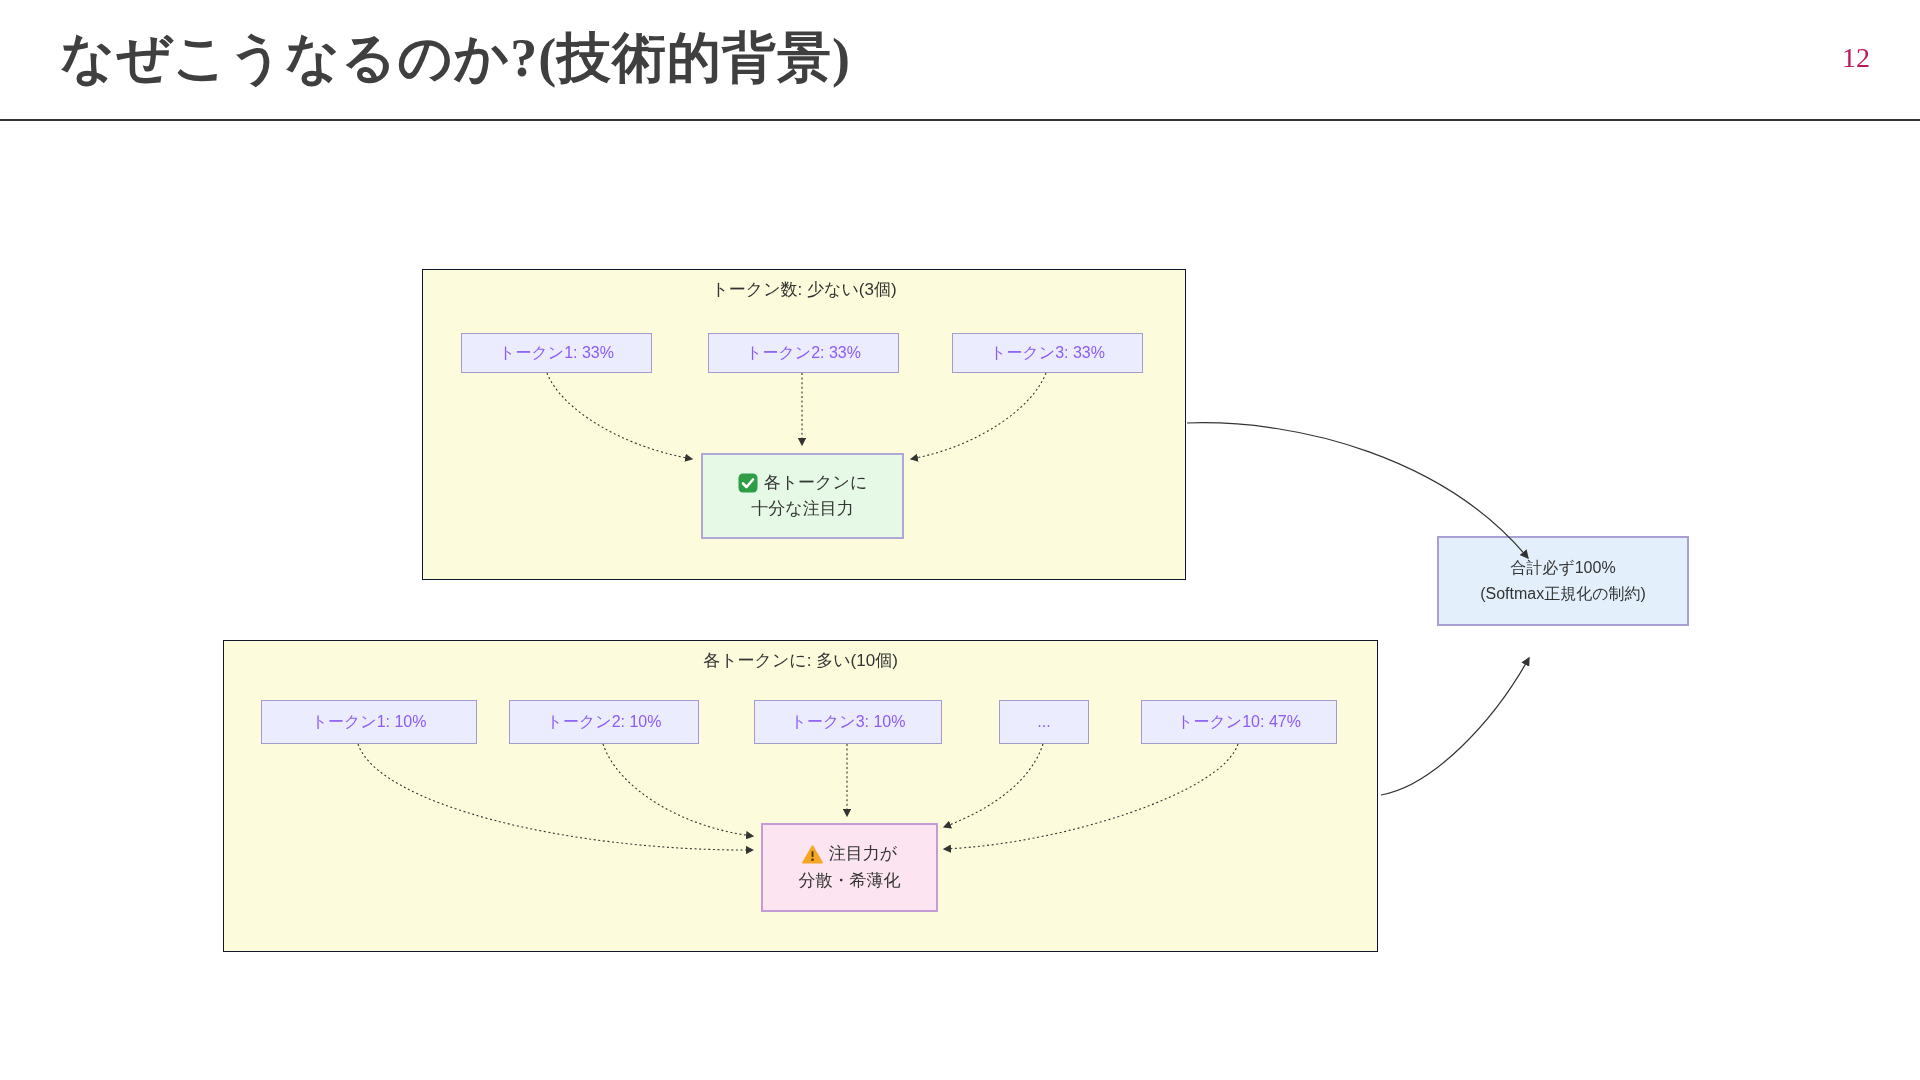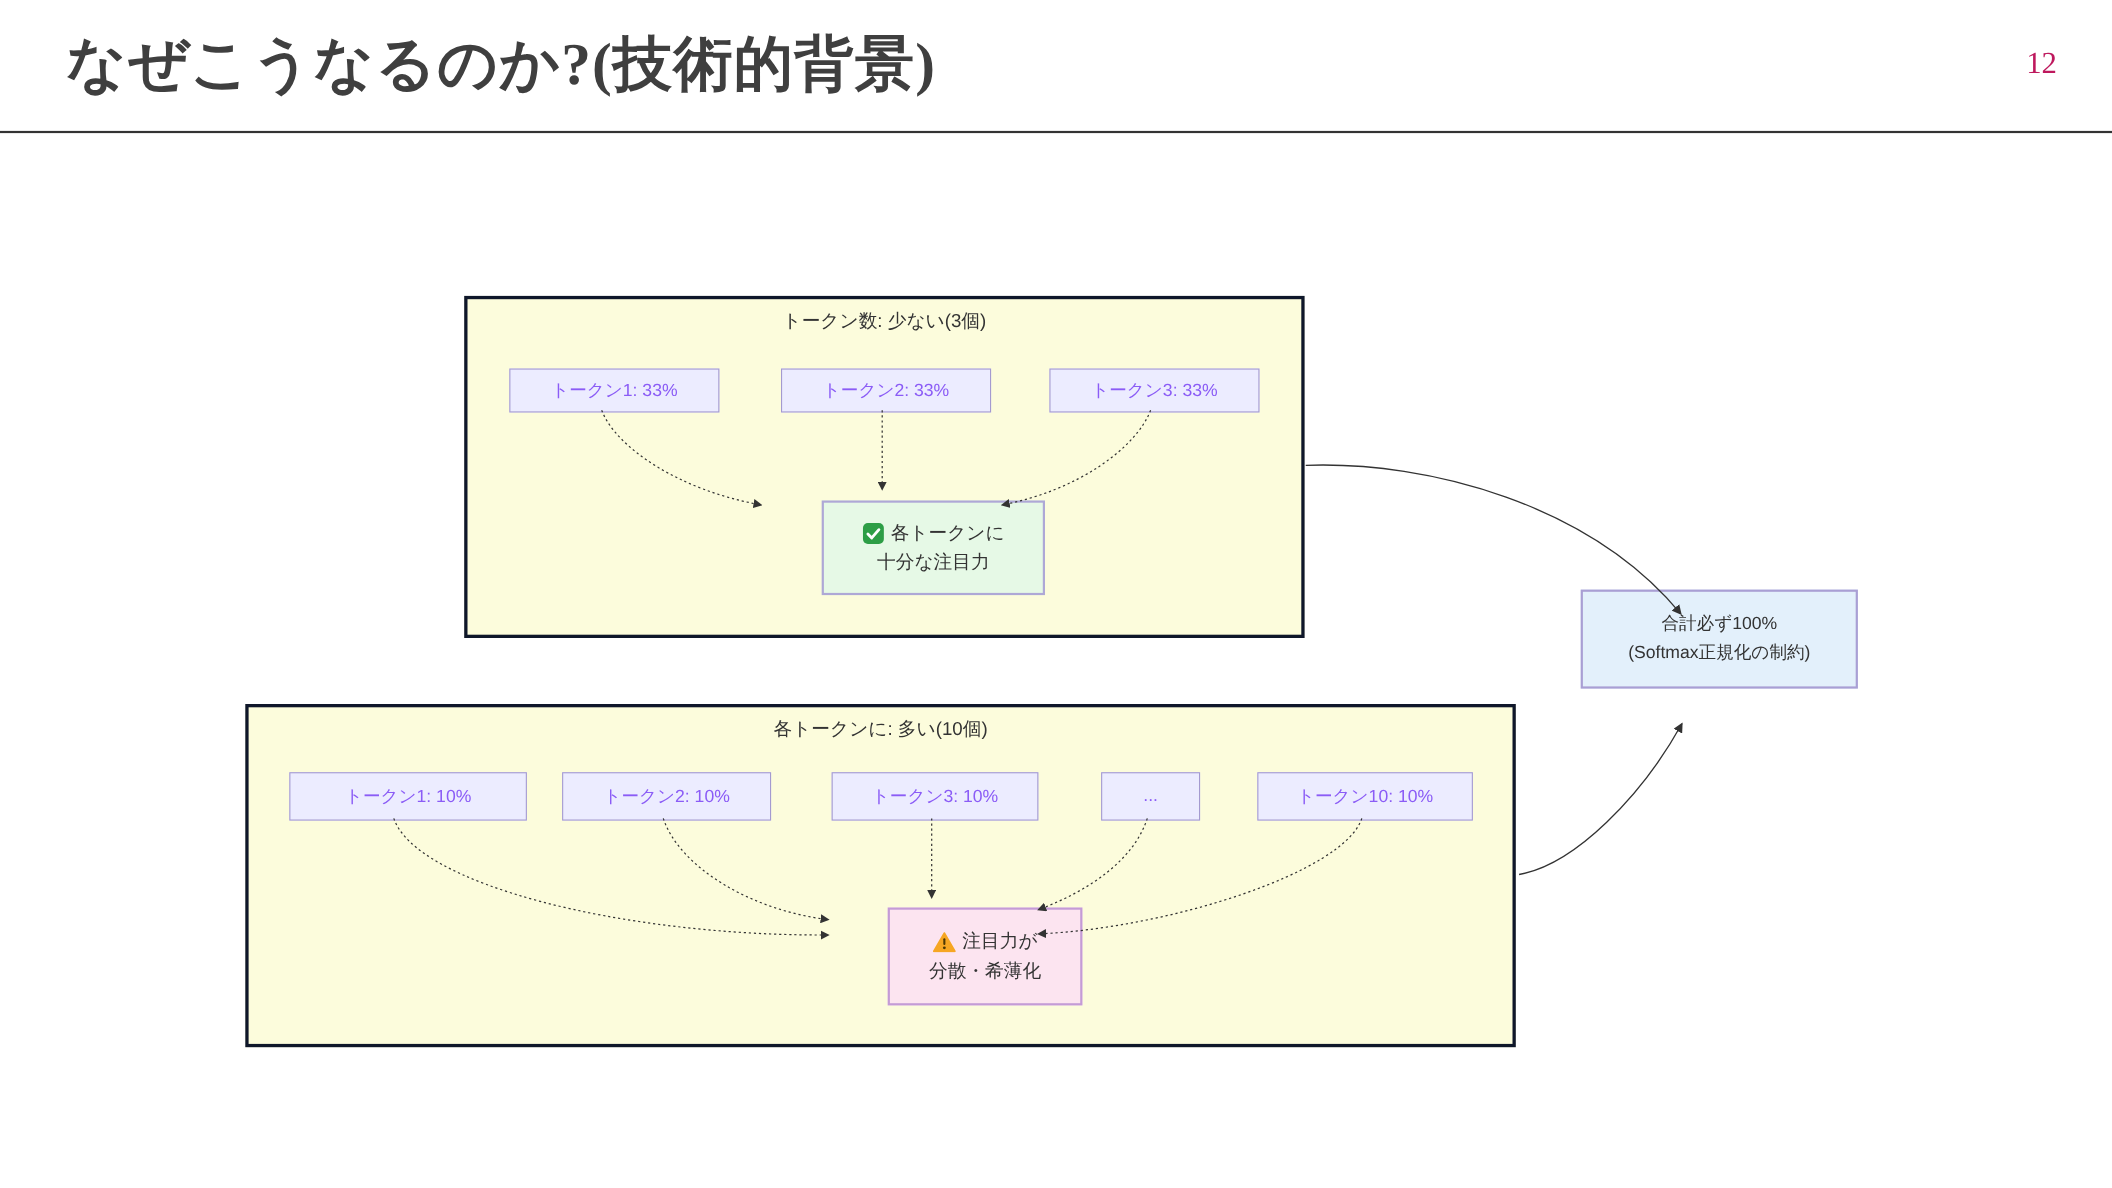--- a/index.html
+++ b/index.html
@@ -35,21 +35,21 @@
     position: absolute;
     right: 50px; top: 42px;
     font-size: 28px;
     color: #be185d;
   }
 
   
   .cluster {
     position: absolute;
     background: #fcfcdc;
-    border: 3px solid #0f172a;
+    border: 1px solid #0f172a;
     box-sizing: border-box;
     z-index: 1;
   }
   .cluster-small { left: 422px; top: 269px; width: 764px; height: 311px; }
   .cluster-large { left: 223px; top: 640px; width: 1155px; height: 312px; }
   .cluster-title {
     position: absolute;
     left: 0; top: 8px;
     width: 100%;
     text-align: center;
@@ -77,21 +77,20 @@
     position: absolute;
     box-sizing: border-box;
     display: flex;
     flex-direction: column;
     align-items: center;
     justify-content: center;
     font-size: 17px;
     color: #333333;
     line-height: 1.55;
     text-align: center;
-    margin-left: 44px;
   }
   .result-success {
     left: 278px; top: 183px; width: 203px; height: 86px;
     background: #e6f9e6;
     border: 2px solid #aea8d6;
   }
   .result-warning {
     left: 537px; top: 182px; width: 177px; height: 89px;
     background: #fce4f0;
     border: 2px solid #c49bd6;
@@ -176,21 +175,21 @@
       <div class="box-line">十分な注目力</div>
     </div>
   </section>
 
   <section class="cluster cluster-large">
     <div class="cluster-title">各トークンに: 多い(10個)</div>
     <div class="node" style="left:37px; width:216px;">トークン1: 10%</div>
     <div class="node" style="left:285px; width:190px;">トークン2: 10%</div>
     <div class="node" style="left:530px; width:188px;">トークン3: 10%</div>
     <div class="node" style="left:775px; width:90px;">...</div>
-    <div class="node" style="left:917px; width:196px;">トークン10: 10%</div>
+    <div class="node" style="left:917px; width:196px;">トークン10: 47%</div>
     <div class="result-box result-warning">
       <div class="box-line">
         <span class="icon">
           <svg width="21" height="19" viewBox="0 0 24 22">
             <path d="M12 1.5 L23 20.5 H1 Z" fill="#f6a623" stroke="#f6a623" stroke-width="2" stroke-linejoin="round"></path>
             <rect x="10.9" y="7" width="2.2" height="7" rx="1" fill="#4d3805"></rect>
             <circle cx="12" cy="17" r="1.5" fill="#4d3805"></circle>
           </svg>
         </span>
         <span>注目力が</span>

